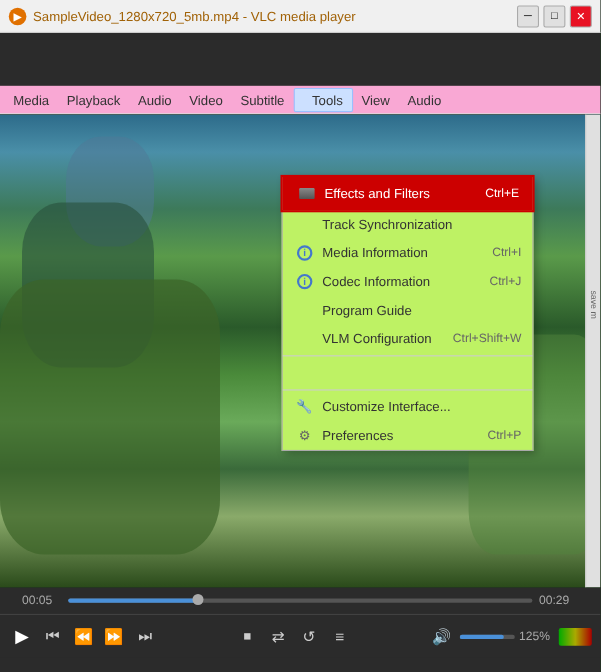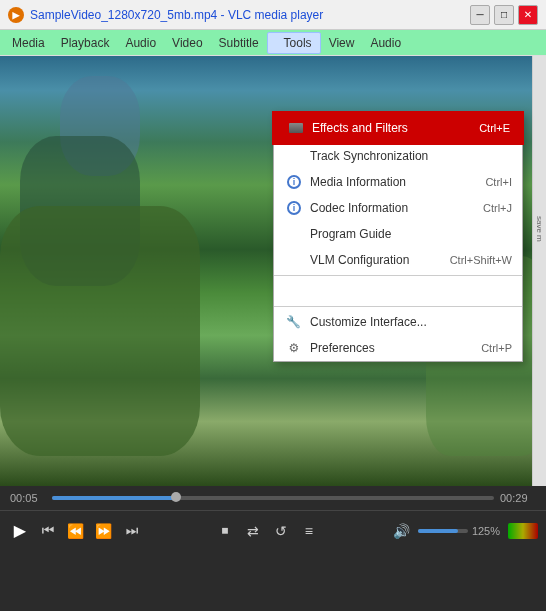--- a/index.html
+++ b/index.html
@@ -28,21 +28,21 @@
       height: 16px;
       margin-right: 6px;
       background: #e07000;
       border-radius: 50%;
       display: flex;
       align-items: center;
       justify-content: center;
     }
     .title-bar-text {
       font-size: 12px;
-      color: #1d4ed8;
+      color: #a16207;
       flex: 1;
     }
     .title-bar-controls {
       display: flex;
       gap: 4px;
     }
     .tb-btn {
       width: 20px;
       height: 20px;
       background: #e0e0e0;
@@ -52,25 +52,26 @@
       align-items: center;
       justify-content: center;
       font-size: 10px;
       cursor: pointer;
     }
     .tb-btn.close { background: #e81123; color: white; }
 
     
     .menu-bar {
       height: 26px;
-      background: #86efac;
+      background: #f9a8d4;
       display: flex;
       align-items: center;
       padding: 0 4px;
       border-bottom: 1px solid #ddd;
+      margin-top: 48px;
     }
     .menu-item {
       padding: 3px 8px;
       font-size: 12px;
       color: #333;
       cursor: pointer;
       border-radius: 2px;
     }
     .menu-item:hover, .menu-item.active {
       background: #d0e8ff;
@@ -146,21 +147,21 @@
       color: #666;
       writing-mode: vertical-rl;
     }
 
     
     .progress-area {
       height: 24px;
       background: #2b2b2b;
       display: flex;
       align-items: center;
-      padding: 0 10px;
+      padding: 0 20px;
       gap: 6px;
     }
     .time-label {
       color: #aaa;
       font-size: 11px;
       min-width: 36px;
     }
     .progress-track {
       flex: 1;
       height: 4px;
@@ -248,26 +249,25 @@
       top: 56px;
       left: 0;
       width: 100%;
       height: calc(100% - 56px);
       z-index: 100;
     }
     .dropdown-menu {
       position: absolute;
       top: 0;
       left: 256px;
-      width: 250px;
-      background: #ffffff;
+      width: 229px;
+      background: #bef264;
       border: 1px solid #aaa;
       box-shadow: 3px 3px 8px rgba(0,0,0,0.3);
       z-index: 200;
-      margin-left: 17px;
     }
     .dropdown-item {
       display: flex;
       align-items: center;
       padding: 5px 10px;
       cursor: pointer;
       font-size: 12px;
       color: #333;
       min-height: 26px;
     }

